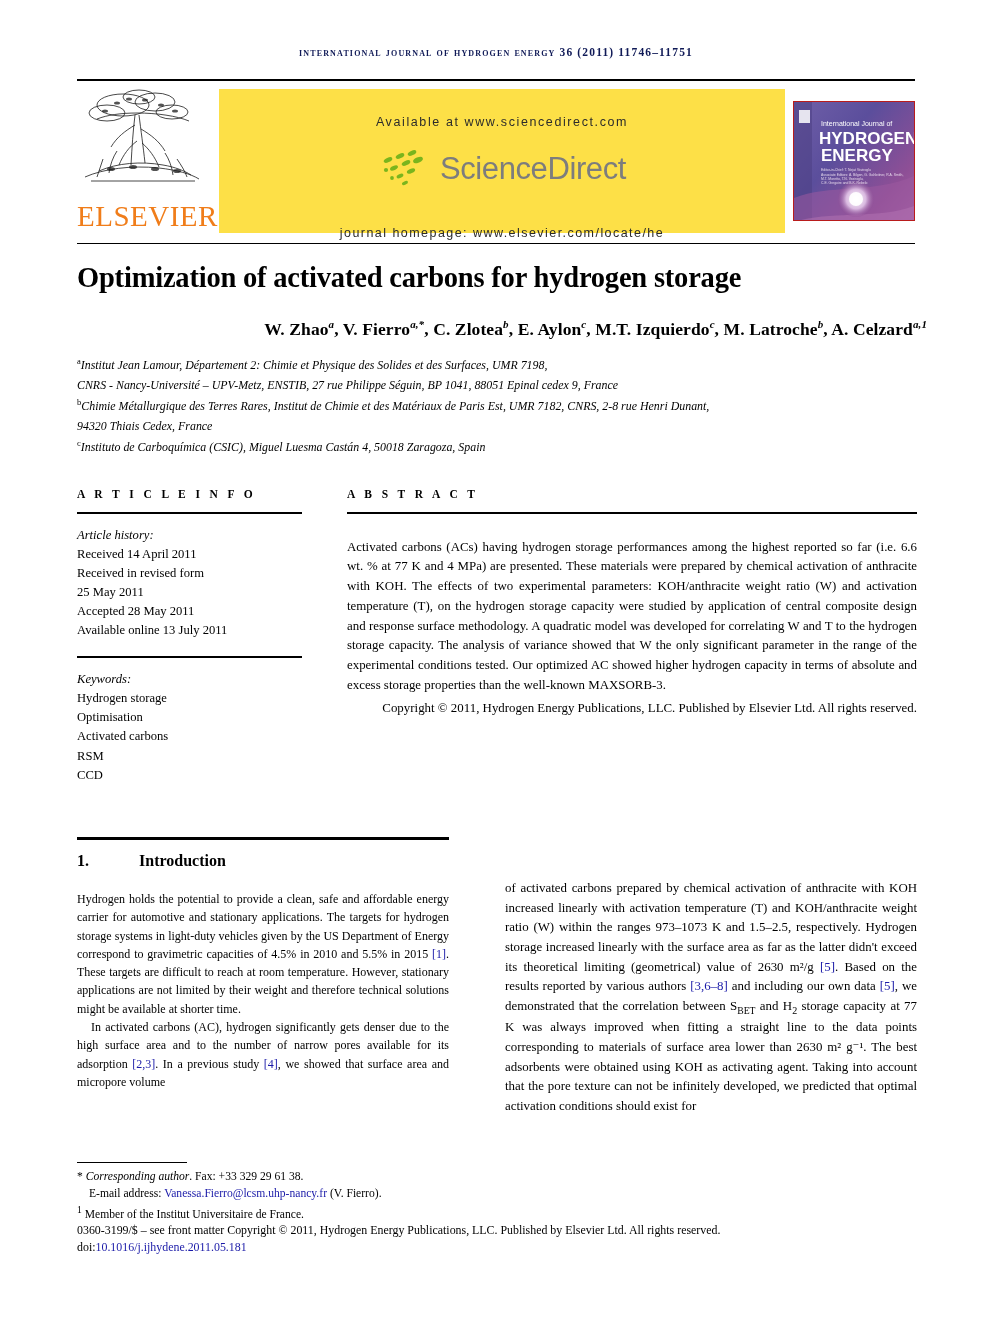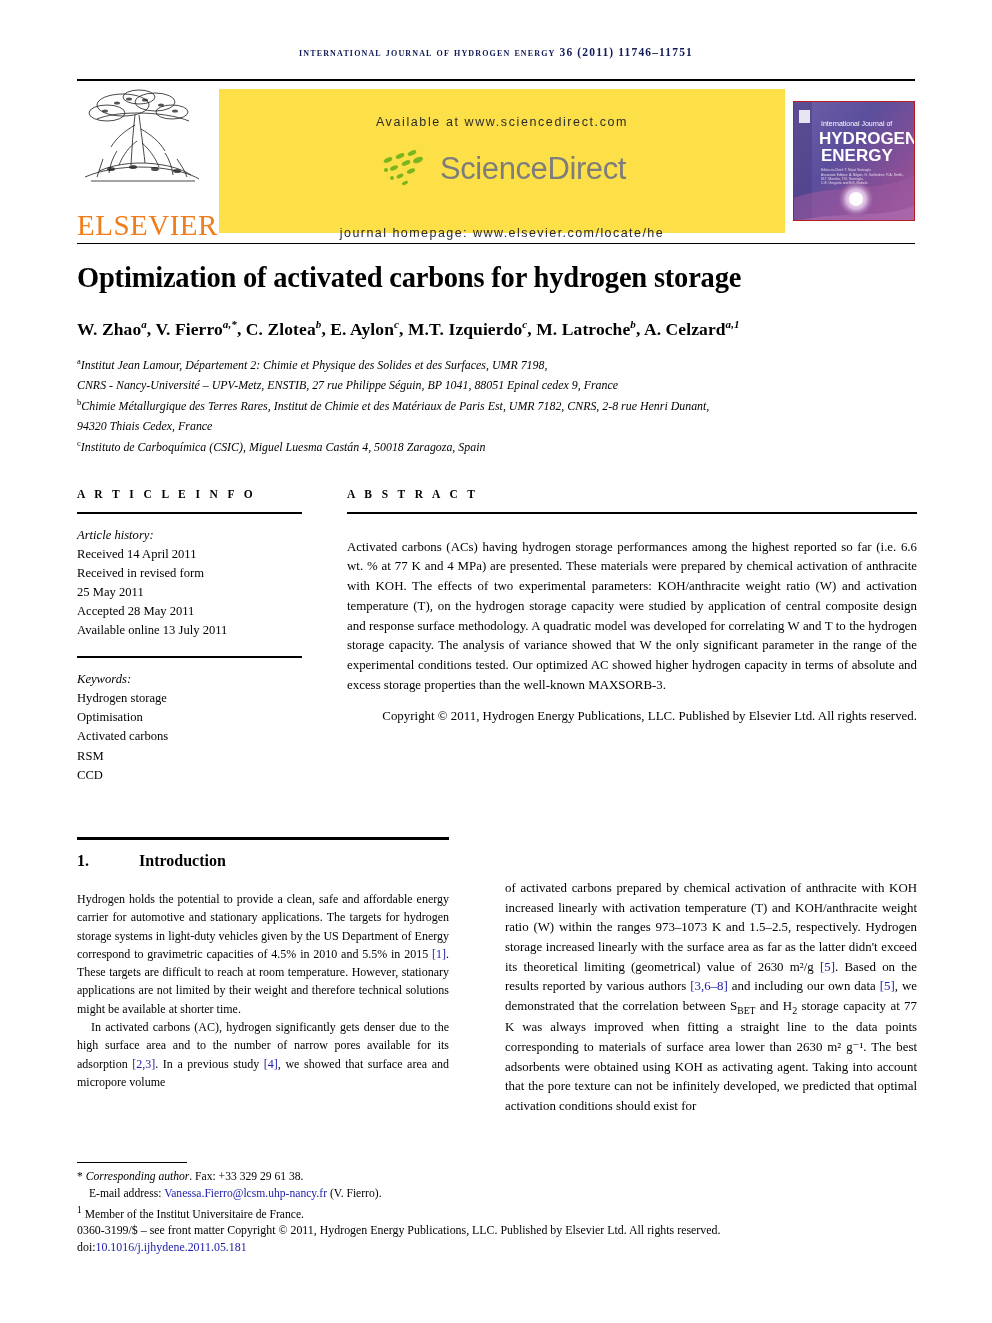--- a/index.html
+++ b/index.html
@@ -60,21 +60,21 @@
     height: 150px;
   }
   .tree-svg { display:block; width:130px; height:110px; }
   .elsevier-word {
     font-family: "Liberation Serif", serif;
     font-size: 29px;
     letter-spacing: 0.5px;
     color: #f07d1a;
     text-align: center;
     line-height: 1;
-    margin-top: 16px;
+    margin-top: 7px;
     width: 130px;
   }
   .sd-banner {
     position: absolute;
     left: 142px;
     top: 4px;
     width: 566px;
     height: 144px;
     background: #fde047;
     text-align: center;
@@ -136,20 +136,21 @@
     line-height: 1.15;
   }
   .authors {
     position: absolute;
     left: 77px;
     top: 318px;
     width: 850px;
     font-size: 17.5px;
     font-weight: bold;
     letter-spacing: 0.1px;
+    text-align: right;
   }
   .authors sup { font-size: 11px; font-style: italic; font-weight: bold; }
   .affils {
     position: absolute;
     left: 77px;
     top: 354px;
     width: 845px;
     font-size: 11.9px;
     font-style: italic;
     line-height: 1.68;
@@ -195,21 +196,21 @@
   .abs-body {
     font-size: 12.9px;
     line-height: 1.53;
     text-align: justify;
     margin-top: 24px;
   }
   .abs-copy {
     font-size: 12.9px;
     line-height: 1.53;
     text-align: right;
-    margin-top: 12px;
+    margin-top: 4px;
   }
 
   
   .intro-rule {
     position: absolute;
     left: 77px;
     top: 837px;
     width: 372px;
     height: 3px;
     background: #000;

